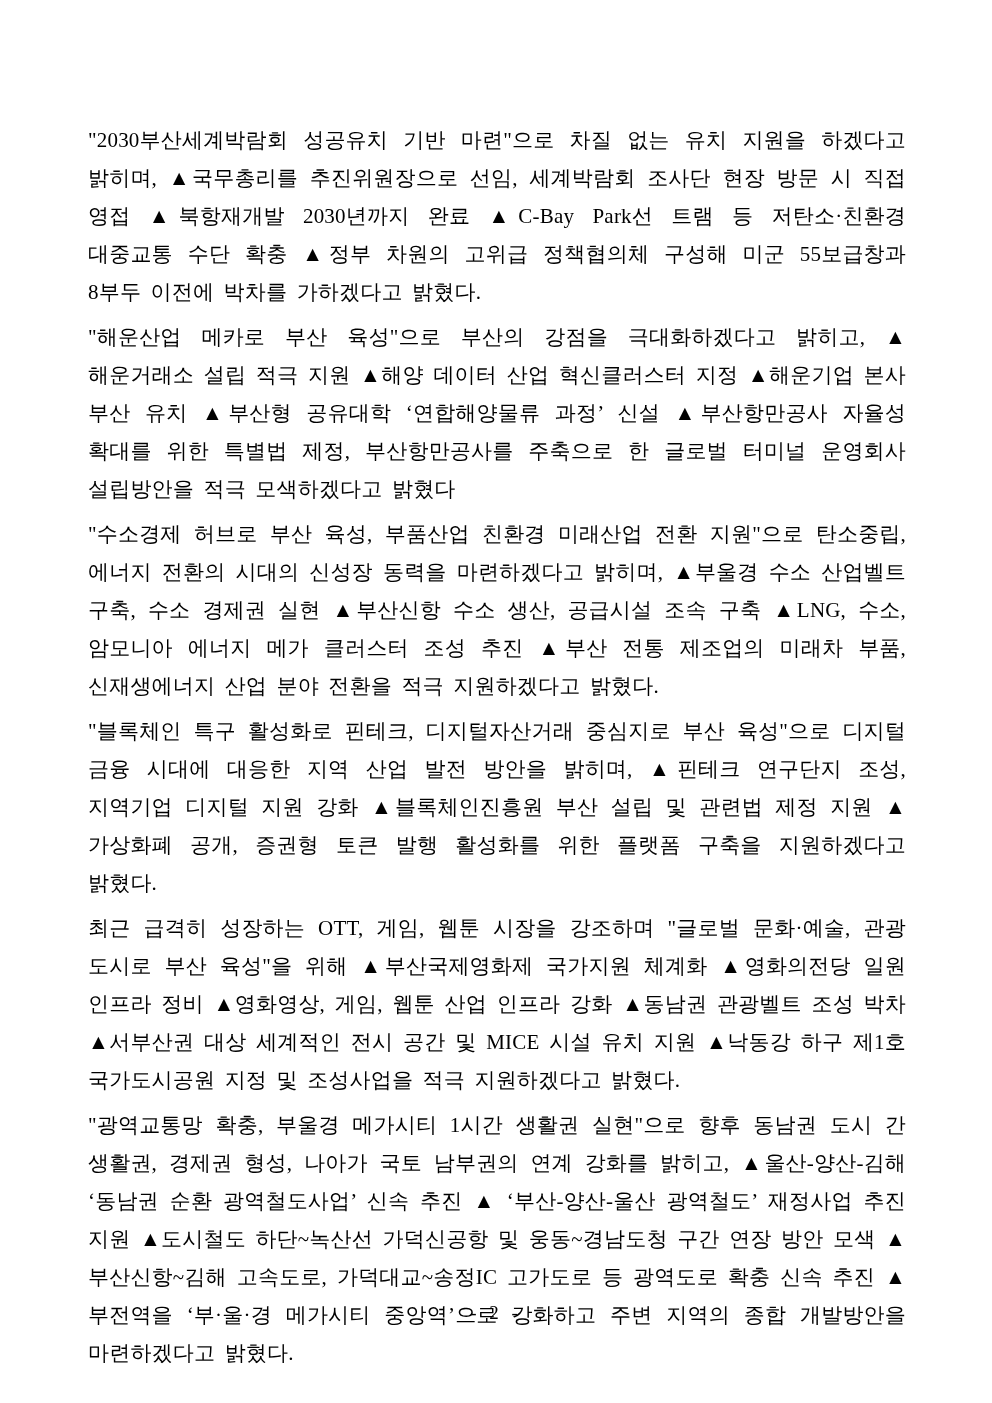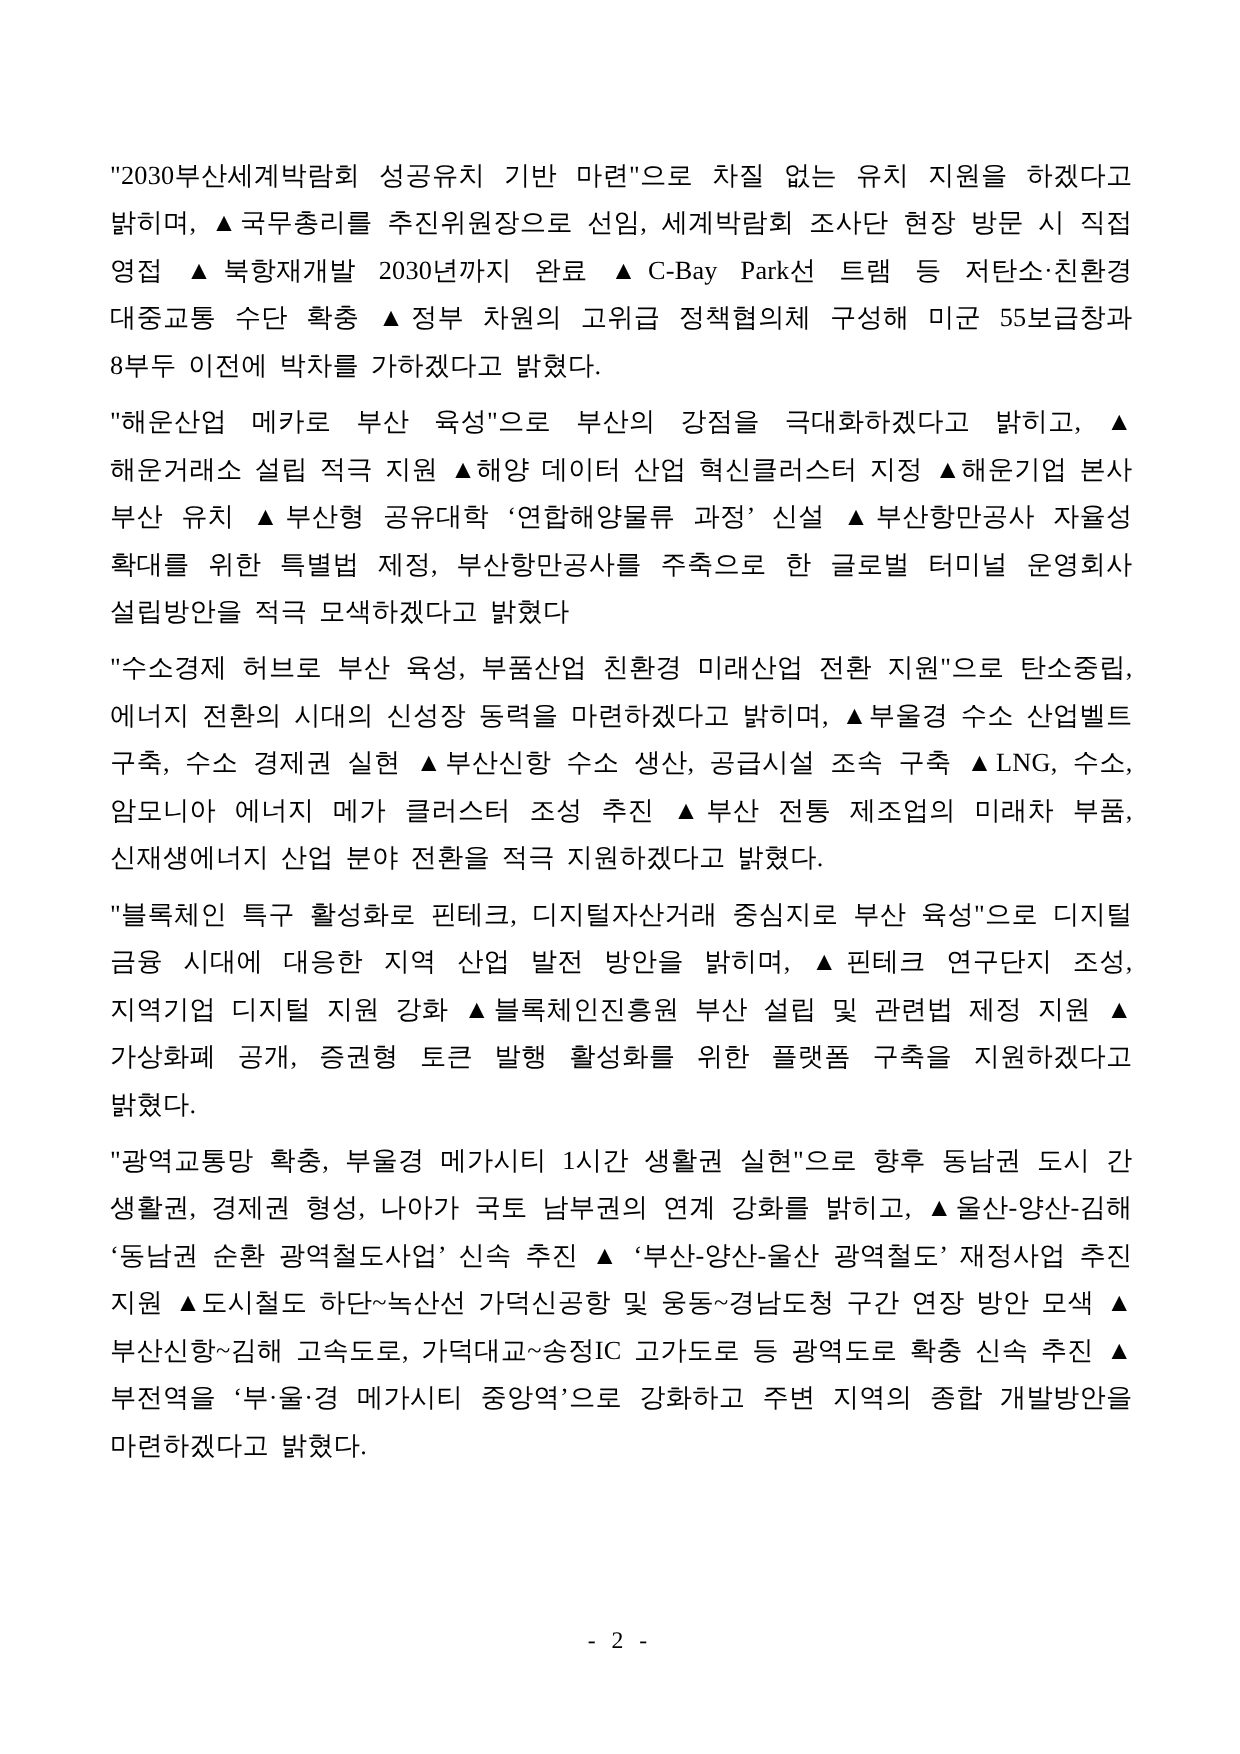--- a/index.html
+++ b/index.html
@@ -46,16 +46,17 @@
 </style>
 </head>
 <body>
 
 <div class="page">
   <div class="content">
     <p class="para">"2030부산세계박람회 성공유치 기반 마련"으로 차질 없는 유치 지원을 하겠다고 밝히며, ▲국무총리를 추진위원장으로 선임, 세계박람회 조사단 현장 방문 시 직접 영접 ▲북항재개발 2030년까지 완료 ▲C-Bay Park선 트램 등 저탄소·친환경 대중교통 수단 확충 ▲정부 차원의 고위급 정책협의체 구성해 미군 55보급창과 8부두 이전에 박차를 가하겠다고 밝혔다.</p>
     <p class="para">"해운산업 메카로 부산 육성"으로 부산의 강점을 극대화하겠다고 밝히고, ▲해운거래소 설립 적극 지원 ▲해양 데이터 산업 혁신클러스터 지정 ▲해운기업 본사 부산 유치 ▲부산형 공유대학 ‘연합해양물류 과정’ 신설 ▲부산항만공사 자율성 확대를 위한 특별법 제정, 부산항만공사를 주축으로 한 글로벌 터미널 운영회사 설립방안을 적극 모색하겠다고 밝혔다</p>
     <p class="para">"수소경제 허브로 부산 육성, 부품산업 친환경 미래산업 전환 지원"으로 탄소중립, 에너지 전환의 시대의 신성장 동력을 마련하겠다고 밝히며, ▲부울경 수소 산업벨트 구축, 수소 경제권 실현 ▲부산신항 수소 생산, 공급시설 조속 구축 ▲LNG, 수소, 암모니아 에너지 메가 클러스터 조성 추진 ▲부산 전통 제조업의 미래차 부품, 신재생에너지 산업 분야 전환을 적극 지원하겠다고 밝혔다.</p>
     <p class="para">"블록체인 특구 활성화로 핀테크, 디지털자산거래 중심지로 부산 육성"으로 디지털 금융 시대에 대응한 지역 산업 발전 방안을 밝히며, ▲핀테크 연구단지 조성, 지역기업 디지털 지원 강화 ▲블록체인진흥원 부산 설립 및 관련법 제정 지원 ▲가상화폐 공개, 증권형 토큰 발행 활성화를 위한 플랫폼 구축을 지원하겠다고 밝혔다.</p>
+    <p class="para">최근 급격히 성장하는 OTT, 게임, 웹툰 시장을 강조하며 "글로벌 문화·예술, 관광 도시로 부산 육성"을 위해 ▲부산국제영화제 국가지원 체계화 ▲영화의전당 일원 인프라 정비 ▲영화영상, 게임, 웹툰 산업 인프라 강화 ▲동남권 관광벨트 조성 박차 ▲서부산권 대상 세계적인 전시 공간 및 MICE 시설 유치 지원 ▲낙동강 하구 제1호 국가도시공원 지정 및 조성사업을 적극 지원하겠다고 밝혔다.</p>
     <p class="para">"광역교통망 확충, 부울경 메가시티 1시간 생활권 실현"으로 향후 동남권 도시 간 생활권, 경제권 형성, 나아가 국토 남부권의 연계 강화를 밝히고, ▲울산-양산-김해 ‘동남권 순환 광역철도사업’ 신속 추진 ▲ ‘부산-양산-울산 광역철도’ 재정사업 추진 지원 ▲도시철도 하단~녹산선 가덕신공항 및 웅동~경남도청 구간 연장 방안 모색 ▲부산신항~김해 고속도로, 가덕대교~송정IC 고가도로 등 광역도로 확충 신속 추진 ▲부전역을 ‘부·울·경 메가시티 중앙역’으로 강화하고 주변 지역의 종합 개발방안을 마련하겠다고 밝혔다.</p>
   </div>
   <div class="footer">- 2 -</div>
 </div>
 
 </body></html>

